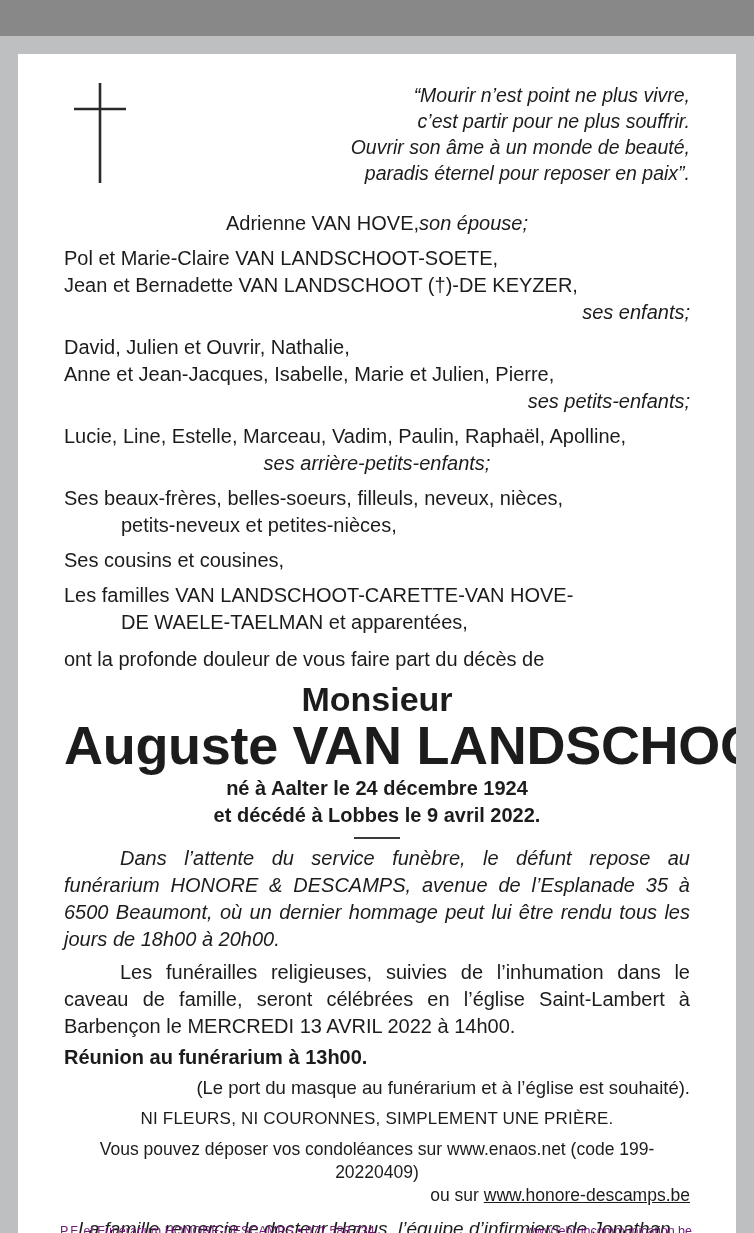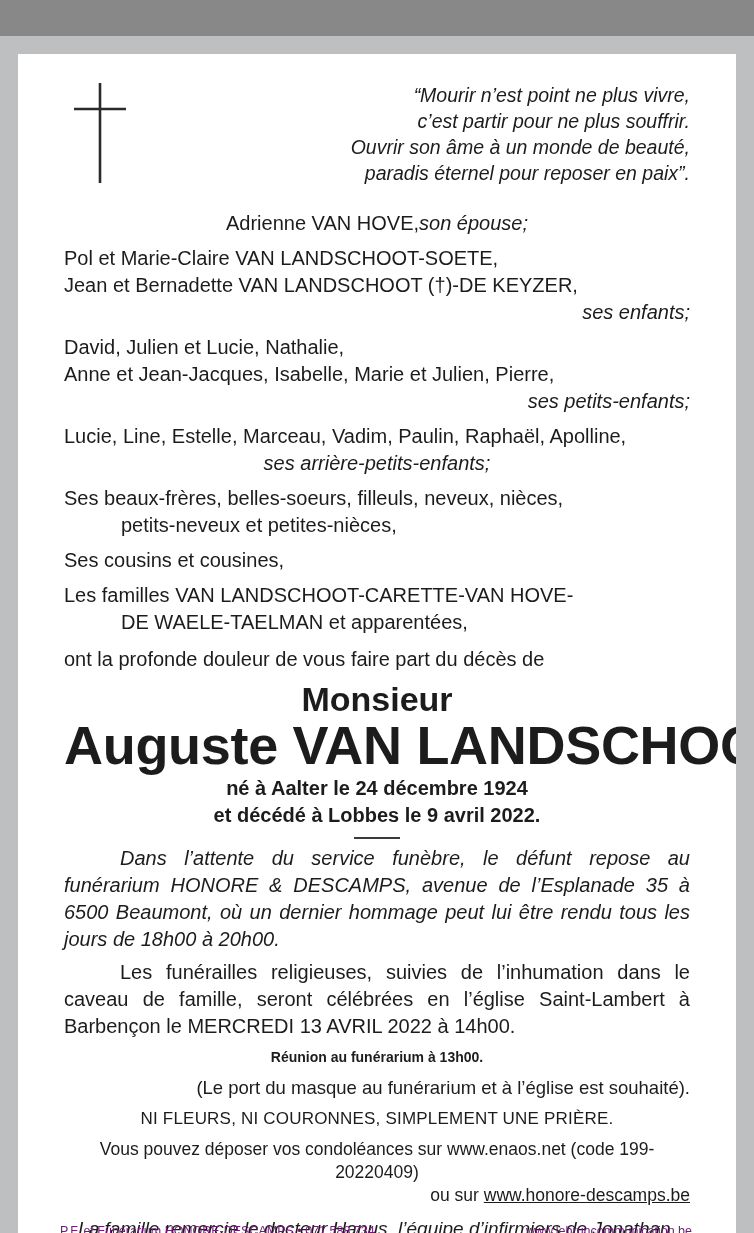--- a/index.html
+++ b/index.html
@@ -74,21 +74,21 @@
   }
   
   .para {
     font-size: 20px;
     line-height: 27px;
     text-align: justify;
     text-indent: 56px;
   }
   .italic { font-style: italic; }
   .para + .para { margin-top: 6px; }
-  .reunion { margin-top: 6px; text-align: center; font-weight: bold; font-size: 14px; line-height: 22px; }
+  .reunion { margin-top: 6px; font-weight: bold; font-size: 20px; line-height: 22px; }
   .mask    { margin-top: 8px; text-align: right; font-size: 18.5px; line-height: 24px; }
   .flowers { margin-top: 8px; text-align: center; font-size: 17px; line-height: 22px; letter-spacing: 0.2px; }
   .condol  { margin-top: 8px; text-align: center; font-size: 17.5px; line-height: 23px; }
   .condol2 { text-align: right; font-size: 17.5px; line-height: 23px; }
   .link { text-decoration: underline; }
   .thanks { margin-top: 8px; text-align: center; font-style: italic; font-size: 19px; line-height: 27px; }
   
   .footer {
     position: absolute;
     left: 42px;
@@ -127,21 +127,21 @@
       <span class="lbl">son épouse;</span>
     </div>
 
     <div class="fam grp">
       <div>Pol et Marie-Claire VAN LANDSCHOOT-SOETE,</div>
       <div>Jean et Bernadette VAN LANDSCHOOT (†)-DE KEYZER,</div>
       <div class="lbl tr">ses enfants;</div>
     </div>
 
     <div class="fam grp">
-      <div>David, Julien et Lucie, Nathalie,</div>
+      <div>David, Julien et Ouvrir, Nathalie,</div>
       <div>Anne et Jean-Jacques, Isabelle, Marie et Julien, Pierre,</div>
       <div class="lbl tr">ses petits-enfants;</div>
     </div>
 
     <div class="fam grp">
       <div>Lucie, Line, Estelle, Marceau, Vadim, Paulin, Raphaël, Apolline,</div>
       <div class="row">
         <span class="lbl">ses arrière-petits-enfants;</span>
       </div>
     </div>

